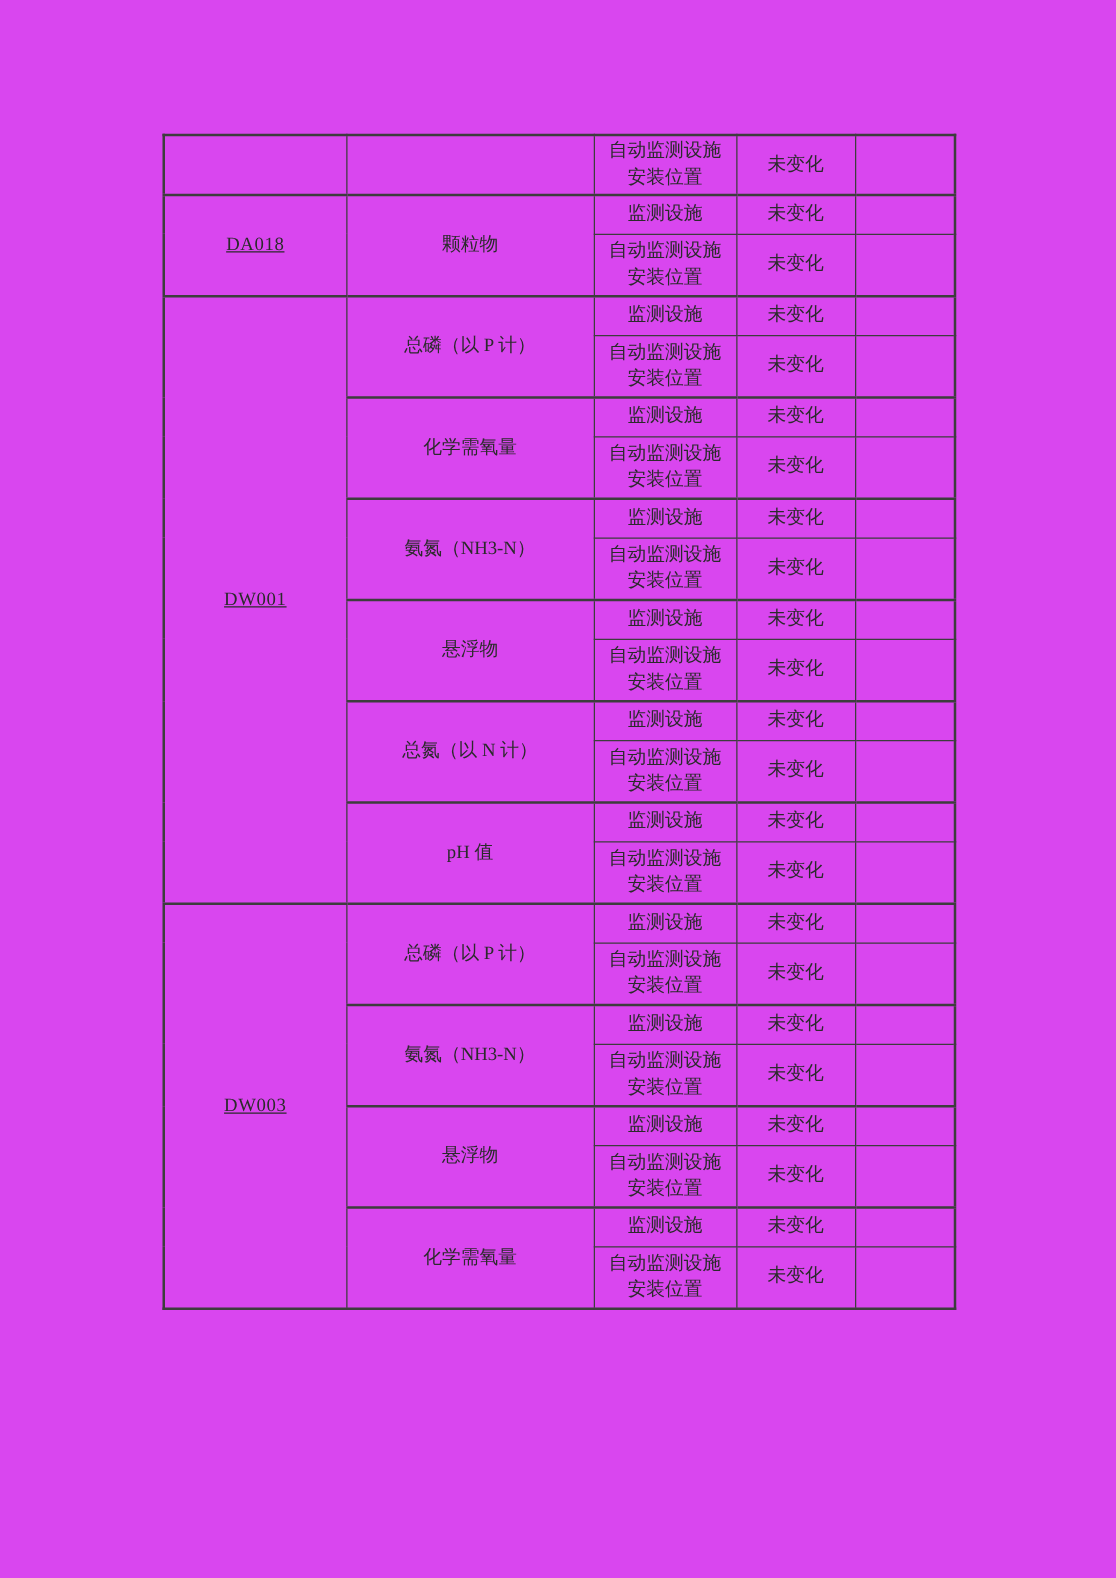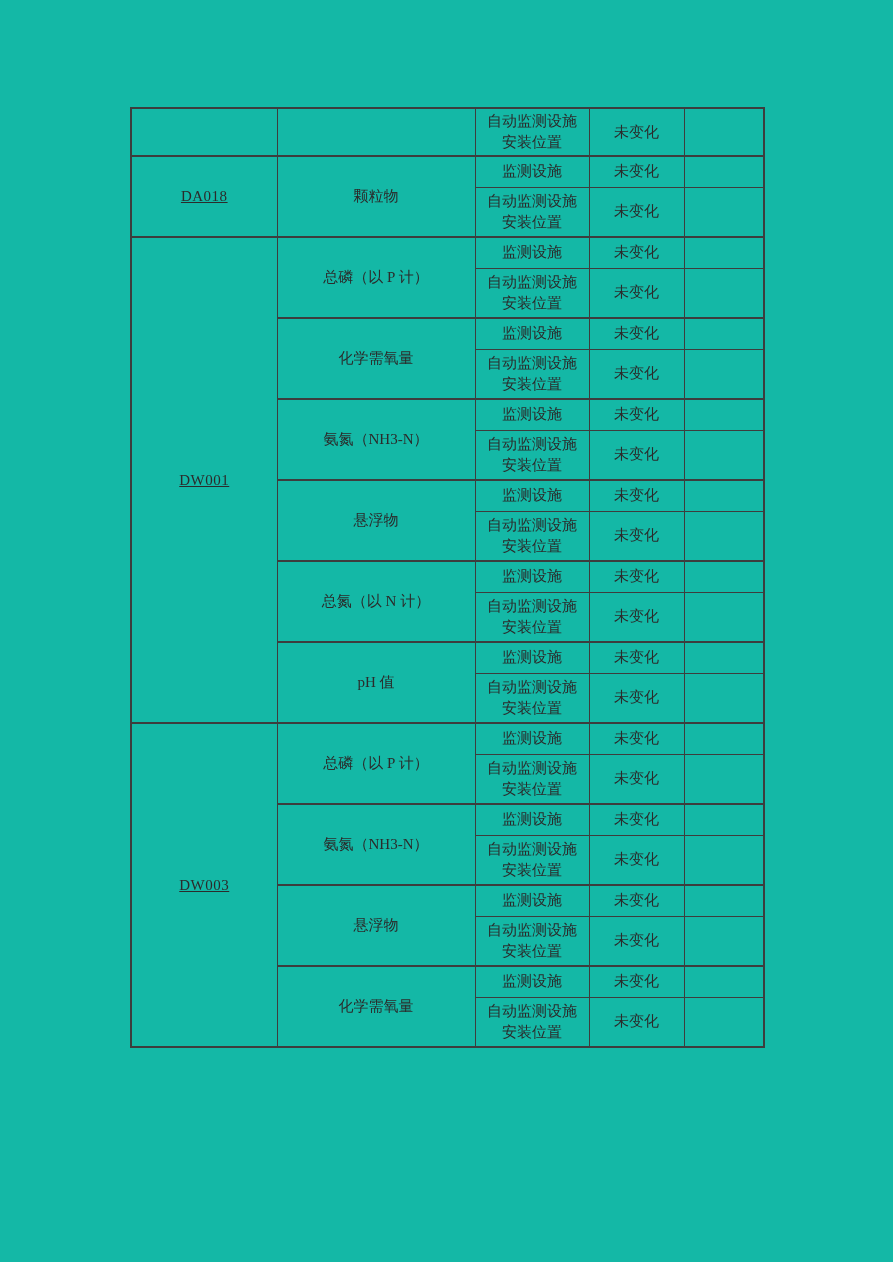--- a/index.html
+++ b/index.html
@@ -4,21 +4,21 @@
 <style>
   html, body {
     margin: 0;
     padding: 0;
     background: #ffffff;
   }
   .page {
     position: relative;
     width: 893px;
     height: 1262px;
-    background: #14b8a6;
+    background: #d946ef;
     overflow: hidden;
     font-family: "Liberation Serif", "DejaVu Serif", serif;
   }
   table.doc-table {
     position: absolute;
     left: 130px;
     top: 107px;
     border-collapse: collapse;
     table-layout: fixed;
     border: 2px solid #3d3d3d;

